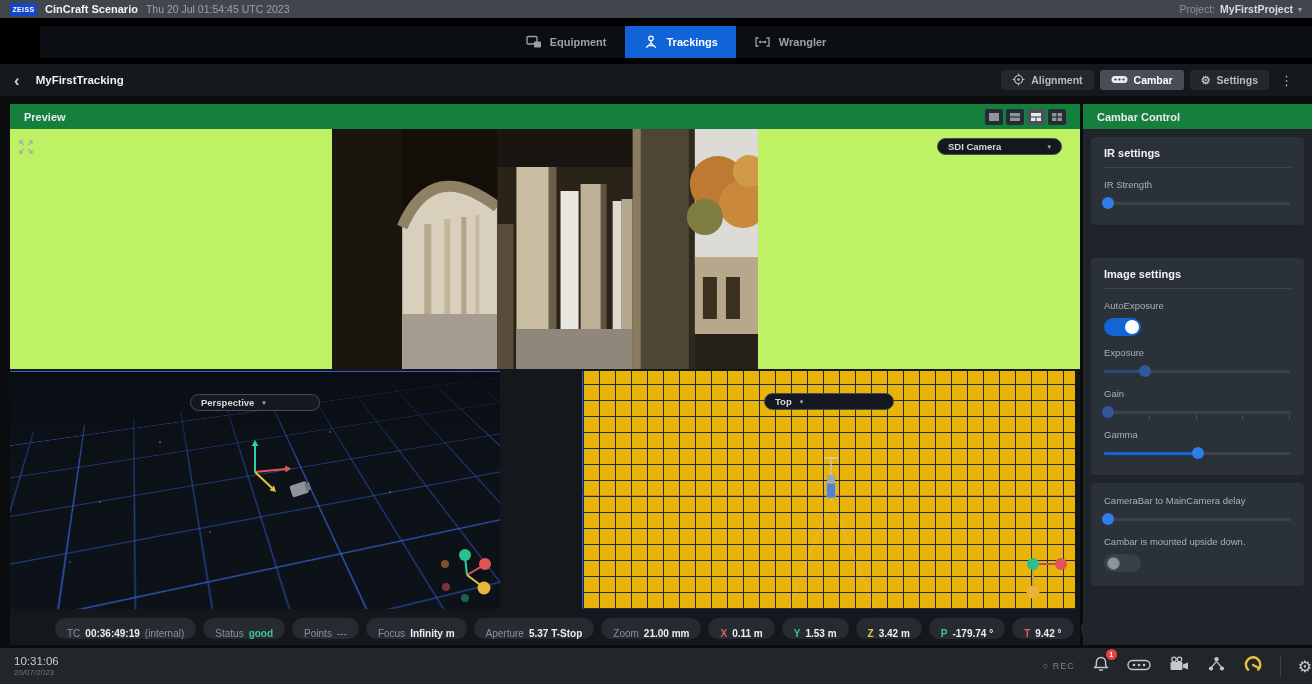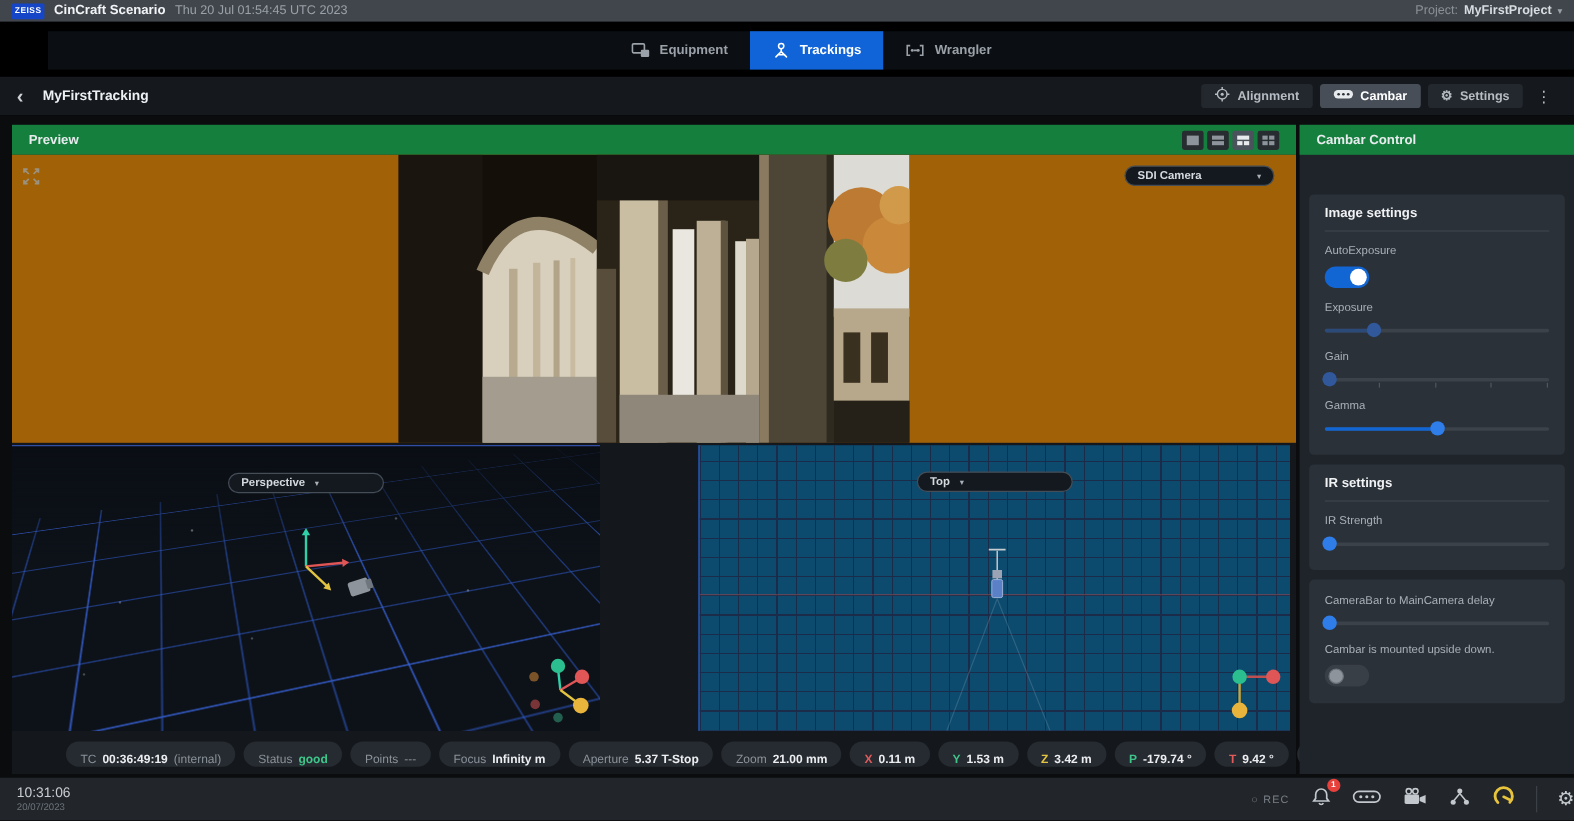--- a/index.html
+++ b/index.html
@@ -42,35 +42,35 @@
   
   .content-bg { position:absolute; top:96px; left:0; right:0; height:552px; background:#0a0c0e; }
   .preview-panel { position:absolute; left:10px; top:104px; width:1070px; height:541px; background:#14181c; }
   .panel-header { height:25px; background:#15803d; display:flex; align-items:center; padding:0 14px;
                   color:#e8ebee; font-size:11px; font-weight:bold; }
   .layout-btns { margin-left:auto; display:flex; gap:3px; }
   .layout-btn { width:18px; height:16px; background:#272c31; border-radius:2px;
                 display:flex; align-items:center; justify-content:center; cursor:pointer; }
   .layout-btn.active { background:#4a525b; }
 
-  .stage { position:relative; height:240px; background:#a16207; display:flex; justify-content:center; }
+  .stage { position:relative; height:240px; background:#bef264; display:flex; justify-content:center; }
   .scene { width:426px; height:240px; display:block; }
   .expand-btn { position:absolute; left:8px; top:10px; width:16px; height:16px; cursor:pointer; opacity:.75; }
 
   .dd-pill { height:17px; border:1px solid #454d56; border-radius:9px; background:#141920;
              display:flex; align-items:center; gap:8px; padding:0 10px; cursor:pointer; }
   .dd-pill .dd-label { color:#d4d9de; font-size:9.5px; font-weight:bold; }
   .dd-pill .chev { color:#aab0b7; font-size:7px; }
   .cam-select { position:absolute; right:18px; top:9px; width:125px; justify-content:space-between; }
 
   
   .vp-row { position:relative; height:238px; margin-top:2px; }
   .vp { position:absolute; top:0; bottom:0; overflow:hidden; }
   .vp-left { left:0; width:490px; background:#0d1219; border-top:1px solid #3a5ec8; }
-  .vp-right { left:572px; width:493px; background:#0c4a6e; border-left:1px solid #2e55b8; }
+  .vp-right { left:572px; width:493px; background:#eab308; border-left:1px solid #2e55b8; }
   .persp { position:absolute; left:-55%; top:12%; width:215%; height:230%;
            background-image:
              repeating-linear-gradient(0deg,  rgba(47,92,212,.55) 0 1px, transparent 1px 44px),
              repeating-linear-gradient(90deg, rgba(47,92,212,.55) 0 1px, transparent 1px 44px),
              repeating-linear-gradient(0deg,  rgba(80,125,255,.5) 0 1px, transparent 1px 176px),
              repeating-linear-gradient(90deg, rgba(80,125,255,.5) 0 1px, transparent 1px 176px);
            transform:perspective(460px) rotateX(57deg) rotateZ(-14deg); transform-origin:50% 0%; }
   .persp-fade { position:absolute; inset:0; background:linear-gradient(180deg, rgba(10,14,20,.9) 0%, rgba(10,14,20,0) 38%); }
   .topgrid { position:absolute; inset:0;
              background-image:
@@ -407,20 +407,30 @@
         <span class="pv">178.34 °</span>
       </div>
     </div>
   </div>
 
   <div class="right-panel">
     <div class="panel-header">
       <span>Cambar Control</span>
     </div>
 
+    <div class="card">
+      <div class="card-title">IR settings</div>
+      <div class="ctl-label">IR Strength</div>
+      <div class="slider" style="--p:2%">
+        <div class="track"></div>
+        <div class="fill"></div>
+        <div class="knob"></div>
+      </div>
+    </div>
+
     <div class="card first">
       <div class="card-title">Image settings</div>
       <div class="ctl-label">AutoExposure</div>
       <div class="toggle on">
           <div class="tknob"></div>
         </div>
       <div class="ctl-label">Exposure</div>
       <div class="slider dim" style="--p:22%">
         <div class="track"></div>
         <div class="fill"></div>
@@ -438,30 +448,20 @@
       </div>
       <div class="ctl-label">Gamma</div>
       <div class="slider" style="--p:50%">
         <div class="track"></div>
         <div class="fill"></div>
         <div class="knob"></div>
       </div>
     </div>
 
     <div class="card">
-      <div class="card-title">IR settings</div>
-      <div class="ctl-label">IR Strength</div>
-      <div class="slider" style="--p:2%">
-        <div class="track"></div>
-        <div class="fill"></div>
-        <div class="knob"></div>
-      </div>
-    </div>
-
-    <div class="card">
       <div class="ctl-label" style="margin-top:2px">CameraBar to MainCamera delay</div>
       <div class="slider" style="--p:2%">
         <div class="track"></div>
         <div class="fill"></div>
         <div class="knob"></div>
       </div>
       <div class="ctl-label">Cambar is mounted upside down.</div>
       <div class="toggle off">
           <div class="tknob"></div>
         </div>

